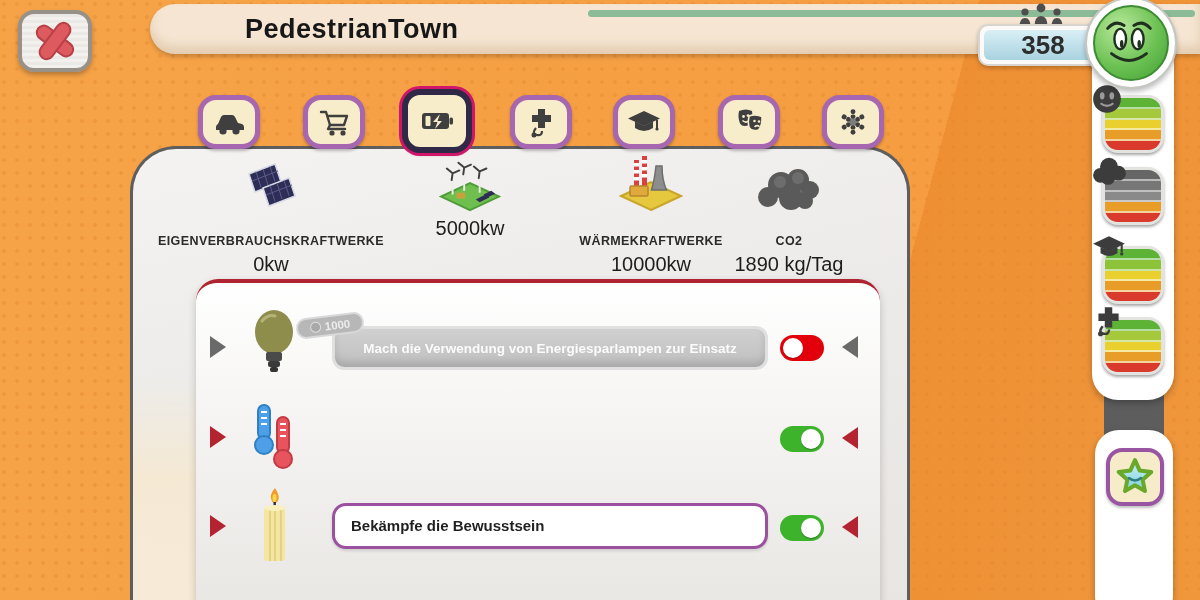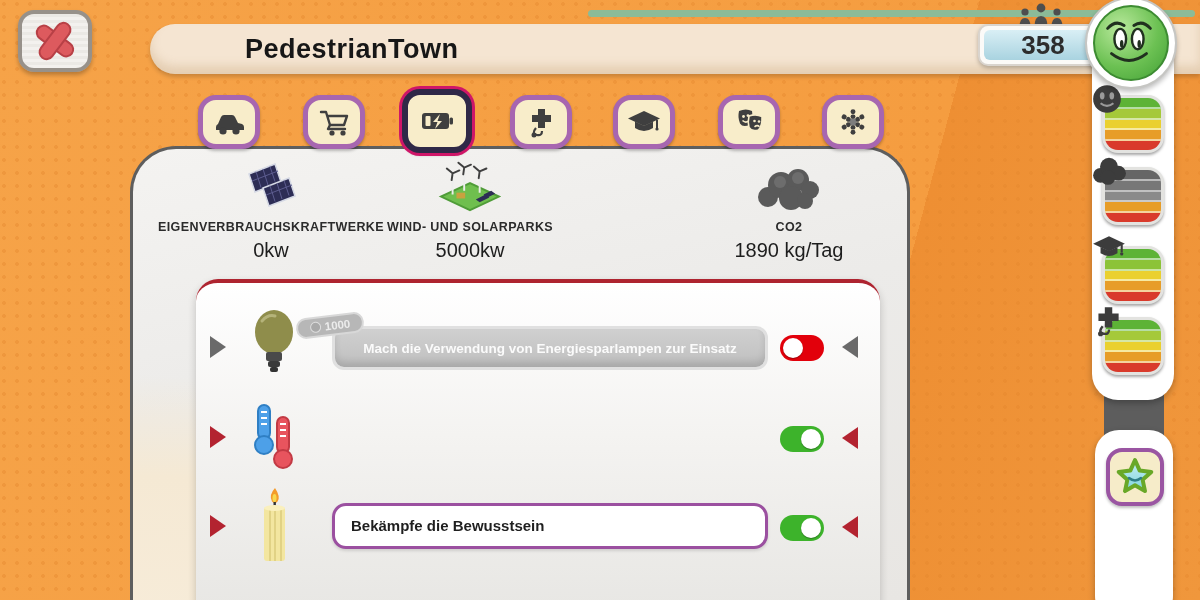--- a/index.html
+++ b/index.html
@@ -3,21 +3,21 @@
 <meta charset="utf-8">
 <style>
   html,body{margin:0;padding:0;}
   body{width:1200px;height:600px;overflow:hidden;font-family:"Liberation Sans",sans-serif;}
   #stage{position:absolute;width:1200px;height:600px;overflow:hidden;
     background:
       radial-gradient(circle at 4px 4px, rgba(228,134,44,.38) 1.6px, transparent 2.2px),
       linear-gradient(105deg,#f6a348 0%,#f59d40 72%,#ee8f33 72%,#f0973c 100%);
     background-size:13px 13px,100% 100%;}
   
-  .title-bar{position:absolute;left:150px;top:24px;width:1050px;height:50px;background:#f5e5d2;
+  .title-bar{position:absolute;left:150px;top:4px;width:1050px;height:50px;background:#f5e5d2;
     border-radius:25px 0 0 25px;box-shadow:inset 0 -8px 10px rgba(186,146,96,.28),0 3px 4px rgba(0,0,0,.18);z-index:1;}
   .title-text{position:absolute;left:95px;top:0;line-height:50px;font-size:27px;font-weight:bold;color:#171717;letter-spacing:.5px;}
   .progress-line{position:absolute;left:588px;top:10px;width:607px;height:7px;border-radius:4px;background:#8cbb98;z-index:2;}
   .close-btn{position:absolute;left:18px;top:10px;width:66px;height:54px;border-radius:16px;border:4px solid #97918a;
     background:repeating-linear-gradient(0deg,#f3f1ee 0 3px,#ebe9e5 3px 6px);box-shadow:0 3px 4px rgba(0,0,0,.25);
     display:flex;align-items:center;justify-content:center;cursor:pointer;z-index:5;}
   .people-icon{position:absolute;left:1014px;top:3px;z-index:4;}
   .pop-counter{position:absolute;left:978px;top:24px;width:126px;height:38px;background:#fbfaf8;border:2px solid #d9d4ce;
     border-radius:10px;box-shadow:0 2px 4px rgba(0,0,0,.25);z-index:4;}
   .pop-inner{position:absolute;left:4px;top:4px;right:4px;bottom:4px;border-radius:6px;
@@ -52,21 +52,21 @@
     background:
       radial-gradient(ellipse 760px 420px at 2% 108%, #f7ecd9 0%, #f5e9d4 38%, rgba(245,233,212,0) 62%),
       linear-gradient(168deg,#f4f3f1 0%,#ecebe9 45%,#e8e6e3 100%);}
   .tab{position:absolute;top:95px;width:62px;height:54px;border-radius:18px;border:5px solid #a766b0;background:#f8edca;
     box-sizing:border-box;display:flex;align-items:center;justify-content:center;cursor:pointer;z-index:3;
     box-shadow:0 2px 3px rgba(0,0,0,.25);}
   .tab.selected{top:89px;width:70px;height:64px;border:6px solid #2f2847;box-shadow:0 0 0 3px #cf1668,0 2px 3px rgba(0,0,0,.3);}
   
   .stat{position:absolute;top:150px;width:230px;text-align:center;z-index:3;}
   .stat .ico{height:62px;display:flex;align-items:flex-end;justify-content:center;}
-  .stat .lbl{margin-top:8px;font-size:12.5px;font-weight:bold;color:#2b2b2b;letter-spacing:.4px;}
+  .stat .lbl{margin-top:22px;font-size:12.5px;font-weight:bold;color:#2b2b2b;letter-spacing:.4px;}
   .stat .val{margin-top:5px;font-size:20px;color:#1d1d1d;}
   
   .card{position:absolute;left:196px;top:279px;width:684px;height:341px;border-radius:22px 22px 0 0;
     border-top:4px solid #ae2430;box-sizing:border-box;z-index:3;
     background:linear-gradient(#ffffff 0%,#f4f3f1 45%,#e7e6e3 100%);box-shadow:0 4px 9px rgba(0,0,0,.2);}
   .tri-r{width:0;height:0;border-top:11px solid transparent;border-bottom:11px solid transparent;border-left:16px solid #6a6a6a;position:absolute;cursor:pointer;}
   .tri-l{width:0;height:0;border-top:11px solid transparent;border-bottom:11px solid transparent;border-right:16px solid #6a6a6a;position:absolute;cursor:pointer;}
   .tri-red{border-left-color:#b32330;}
   .tri-red-l{border-right-color:#b32330;}
   .pill-disabled{position:absolute;left:136px;width:436px;height:44px;border-radius:12px;border:3px solid #e0e0e0;
@@ -314,24 +314,42 @@
         <g stroke="#3f3f3f" stroke-width="2" stroke-linecap="round">
           <path d="M14 20 l-6 -5 M14 20 l7 -3 M14 20 l-1 7"></path>
           <path d="M26 14 l-6 -5 M26 14 l7 -3 M26 14 l-1 7"></path>
           <path d="M42 18 l-6 -5 M42 18 l7 -3 M42 18 l-1 7"></path>
         </g>
         <path d="M38 47 l10 -5 4 3 -10 5 Z" fill="#2d2d55"></path>
           <path d="M46 42 l8 -4 4 3 -8 4 Z" fill="#2d2d55"></path>
         <rect x="18" y="40" width="9" height="6" fill="#c9a23f"></rect>
       </svg>
     </div>
-    <div class="lbl">WIND- UND SOLARPARKS</div>
     <div class="val">5000kw</div>
   </div>
 
+  <div class="stat" style="left:536px">
+    <div class="ico">
+      <svg width="64" height="58" viewBox="0 0 64 58">
+        <path d="M32 56 L62 42 L32 28 L2 42 Z" fill="#e5c83e" stroke="#c9a52c" stroke-width="2"></path>
+        <path d="M37 12 q-1.5 14 -4.5 24 l15 0 q-4.5 -10 -4.5 -24 Z" fill="#8d8d8d" stroke="#6e6e6e" stroke-width="1.5"></path>
+        <rect x="15" y="6" width="5" height="26" fill="#d94040"></rect>
+        <rect x="15" y="9" width="5" height="3.5" fill="#fff"></rect>
+          <rect x="15" y="16" width="5" height="3.5" fill="#fff"></rect>
+          <rect x="15" y="23" width="5" height="3.5" fill="#fff"></rect>
+        <rect x="23" y="2" width="5" height="30" fill="#d94040"></rect>
+        <rect x="23" y="6" width="5" height="3.5" fill="#fff"></rect>
+          <rect x="23" y="13" width="5" height="3.5" fill="#fff"></rect>
+          <rect x="23" y="20" width="5" height="3.5" fill="#fff"></rect>
+        <rect x="11" y="32" width="18" height="10" rx="1.5" fill="#e0a93c" stroke="#b8862c" stroke-width="1.5"></rect>
+      </svg>
+    </div>
+    <div class="lbl">WÄRMEKRAFTWERKE</div>
+    <div class="val">10000kw</div>
+  </div>
 
   <div class="stat" style="left:674px">
     <div class="ico">
       <svg width="72" height="52" viewBox="0 0 72 52">
         <g fill="#5a5a5a">
           <circle cx="15" cy="37" r="10"></circle>
             <circle cx="28" cy="25" r="13"></circle>
             <circle cx="45" cy="20" r="11"></circle>
           <circle cx="57" cy="30" r="9"></circle>
             <circle cx="38" cy="38" r="12"></circle>

